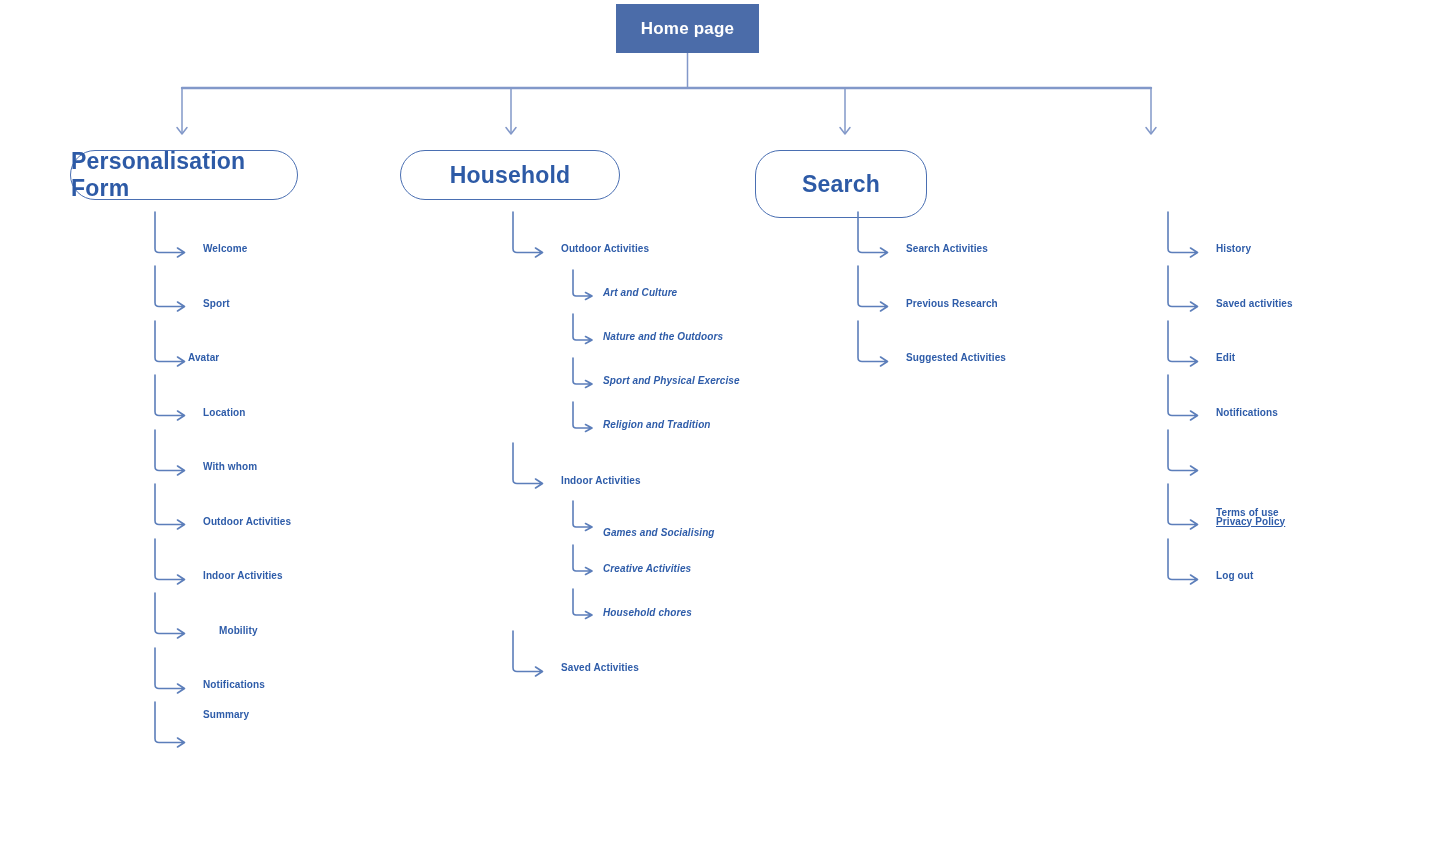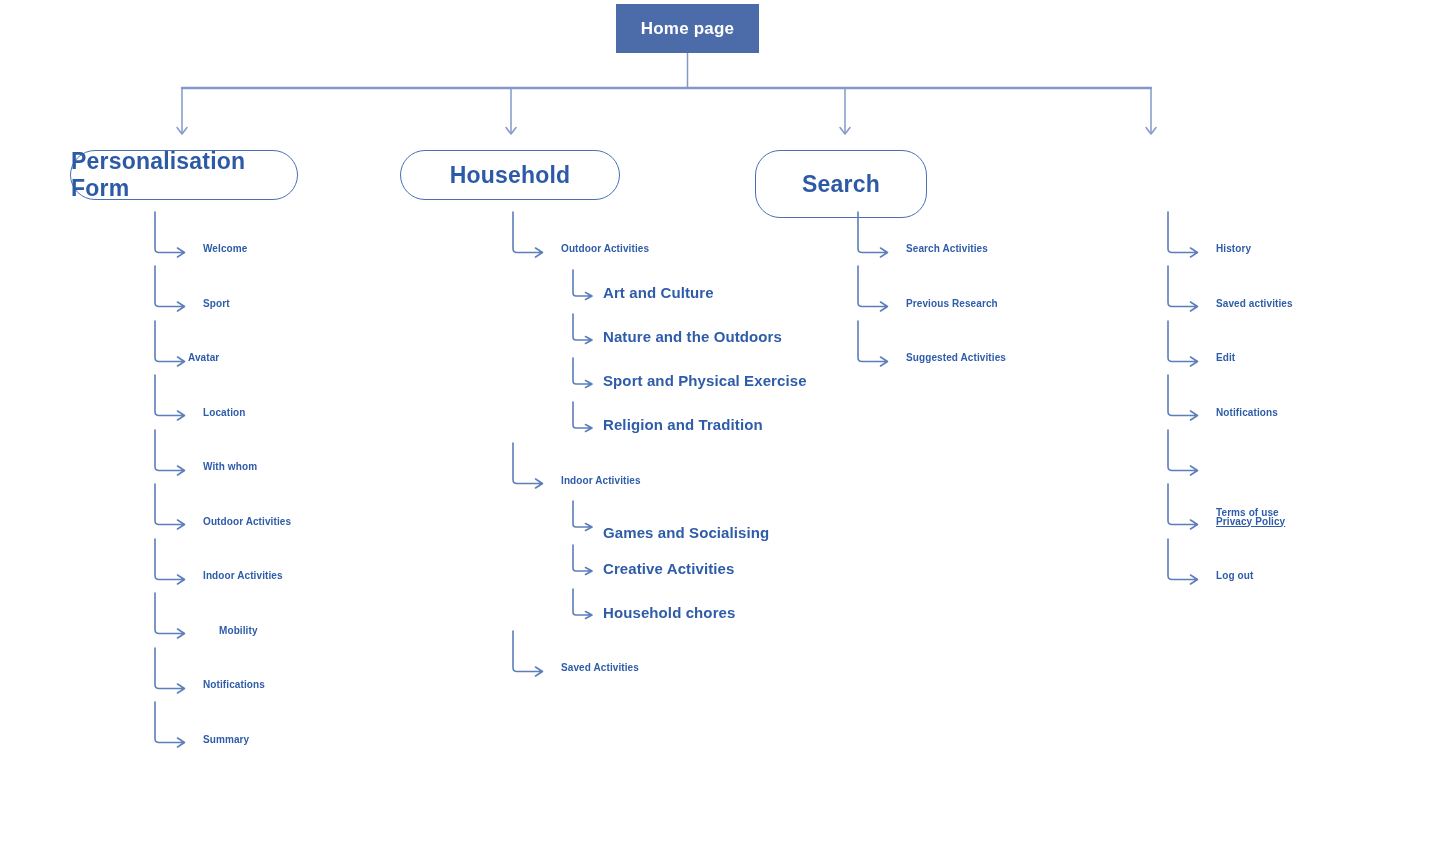--- a/index.html
+++ b/index.html
@@ -30,21 +30,21 @@
     color:var(--node-text);font-size:23px;font-weight:600;
     background:var(--bg);box-sizing:border-box;letter-spacing:.2px;
   }
   .conn{position:absolute;overflow:visible;}
   .conn path{fill:none;stroke:var(--connector);stroke-width:1.6;stroke-linecap:round;stroke-linejoin:round;}
   .item-label{
     position:absolute;height:24px;display:flex;align-items:center;
     color:var(--item-text);font-weight:600;white-space:nowrap;letter-spacing:.1px;
   }
   .item-label.lv1{font-size:10px;}
-  .item-label.lv2{font-size:15px;}
+  .item-label.lv2{font-size:10px;font-style:italic;}
 </style>
 </head>
 <body>
 
 <div id="canvas">
   <svg id="wires" width="1440" height="857">
       <path d="M687.5,53 V87" fill="none" stroke="var(--line)" stroke-width="1.5" stroke-linecap="round" stroke-linejoin="round"></path>
       <path d="M182,88 H1151" fill="none" stroke="var(--line)" stroke-width="2.4" stroke-linecap="round" stroke-linejoin="round"></path>
       <path d="M182,88 V133" fill="none" stroke="var(--line)" stroke-width="1.5" stroke-linecap="round" stroke-linejoin="round"></path>
       <path d="M177,127.5 L182,134 L187,127.5" fill="none" stroke="var(--line)" stroke-width="1.5" stroke-linecap="round" stroke-linejoin="round"></path>
@@ -113,21 +113,21 @@
     </div>
     <svg class="conn" width="40" height="50" style="left: 154px; top: 647.5px;">
       <path d="M1,0 V36.5 Q1,40.5 5,40.5 H29.5 M23.5,36 L30.5,40.5 L23.5,45"></path>
     </svg>
     <div class="item-label lv1" style="left: 203px; top: 672.5px;">
       <span>Notifications</span>
     </div>
     <svg class="conn" width="40" height="50" style="left: 154px; top: 702px;">
       <path d="M1,0 V36.5 Q1,40.5 5,40.5 H29.5 M23.5,36 L30.5,40.5 L23.5,45"></path>
     </svg>
-    <div class="item-label lv1" style="left: 203px; top: 727px;">
+    <div class="item-label lv1" style="left: 203px; top: 702px;">
       <span>Summary</span>
     </div>
     <div class="branch-node" style="left: 400px; top: 150px; width: 220px; height: 50px;">
       <span>Household</span>
     </div>
     <svg class="conn" width="40" height="50" style="left: 512px; top: 211.5px;">
       <path d="M1,0 V36.5 Q1,40.5 5,40.5 H29.5 M23.5,36 L30.5,40.5 L23.5,45"></path>
     </svg>
     <div class="item-label lv1" style="left: 561px; top: 236.5px;">
       <span>Outdoor Activities</span>

